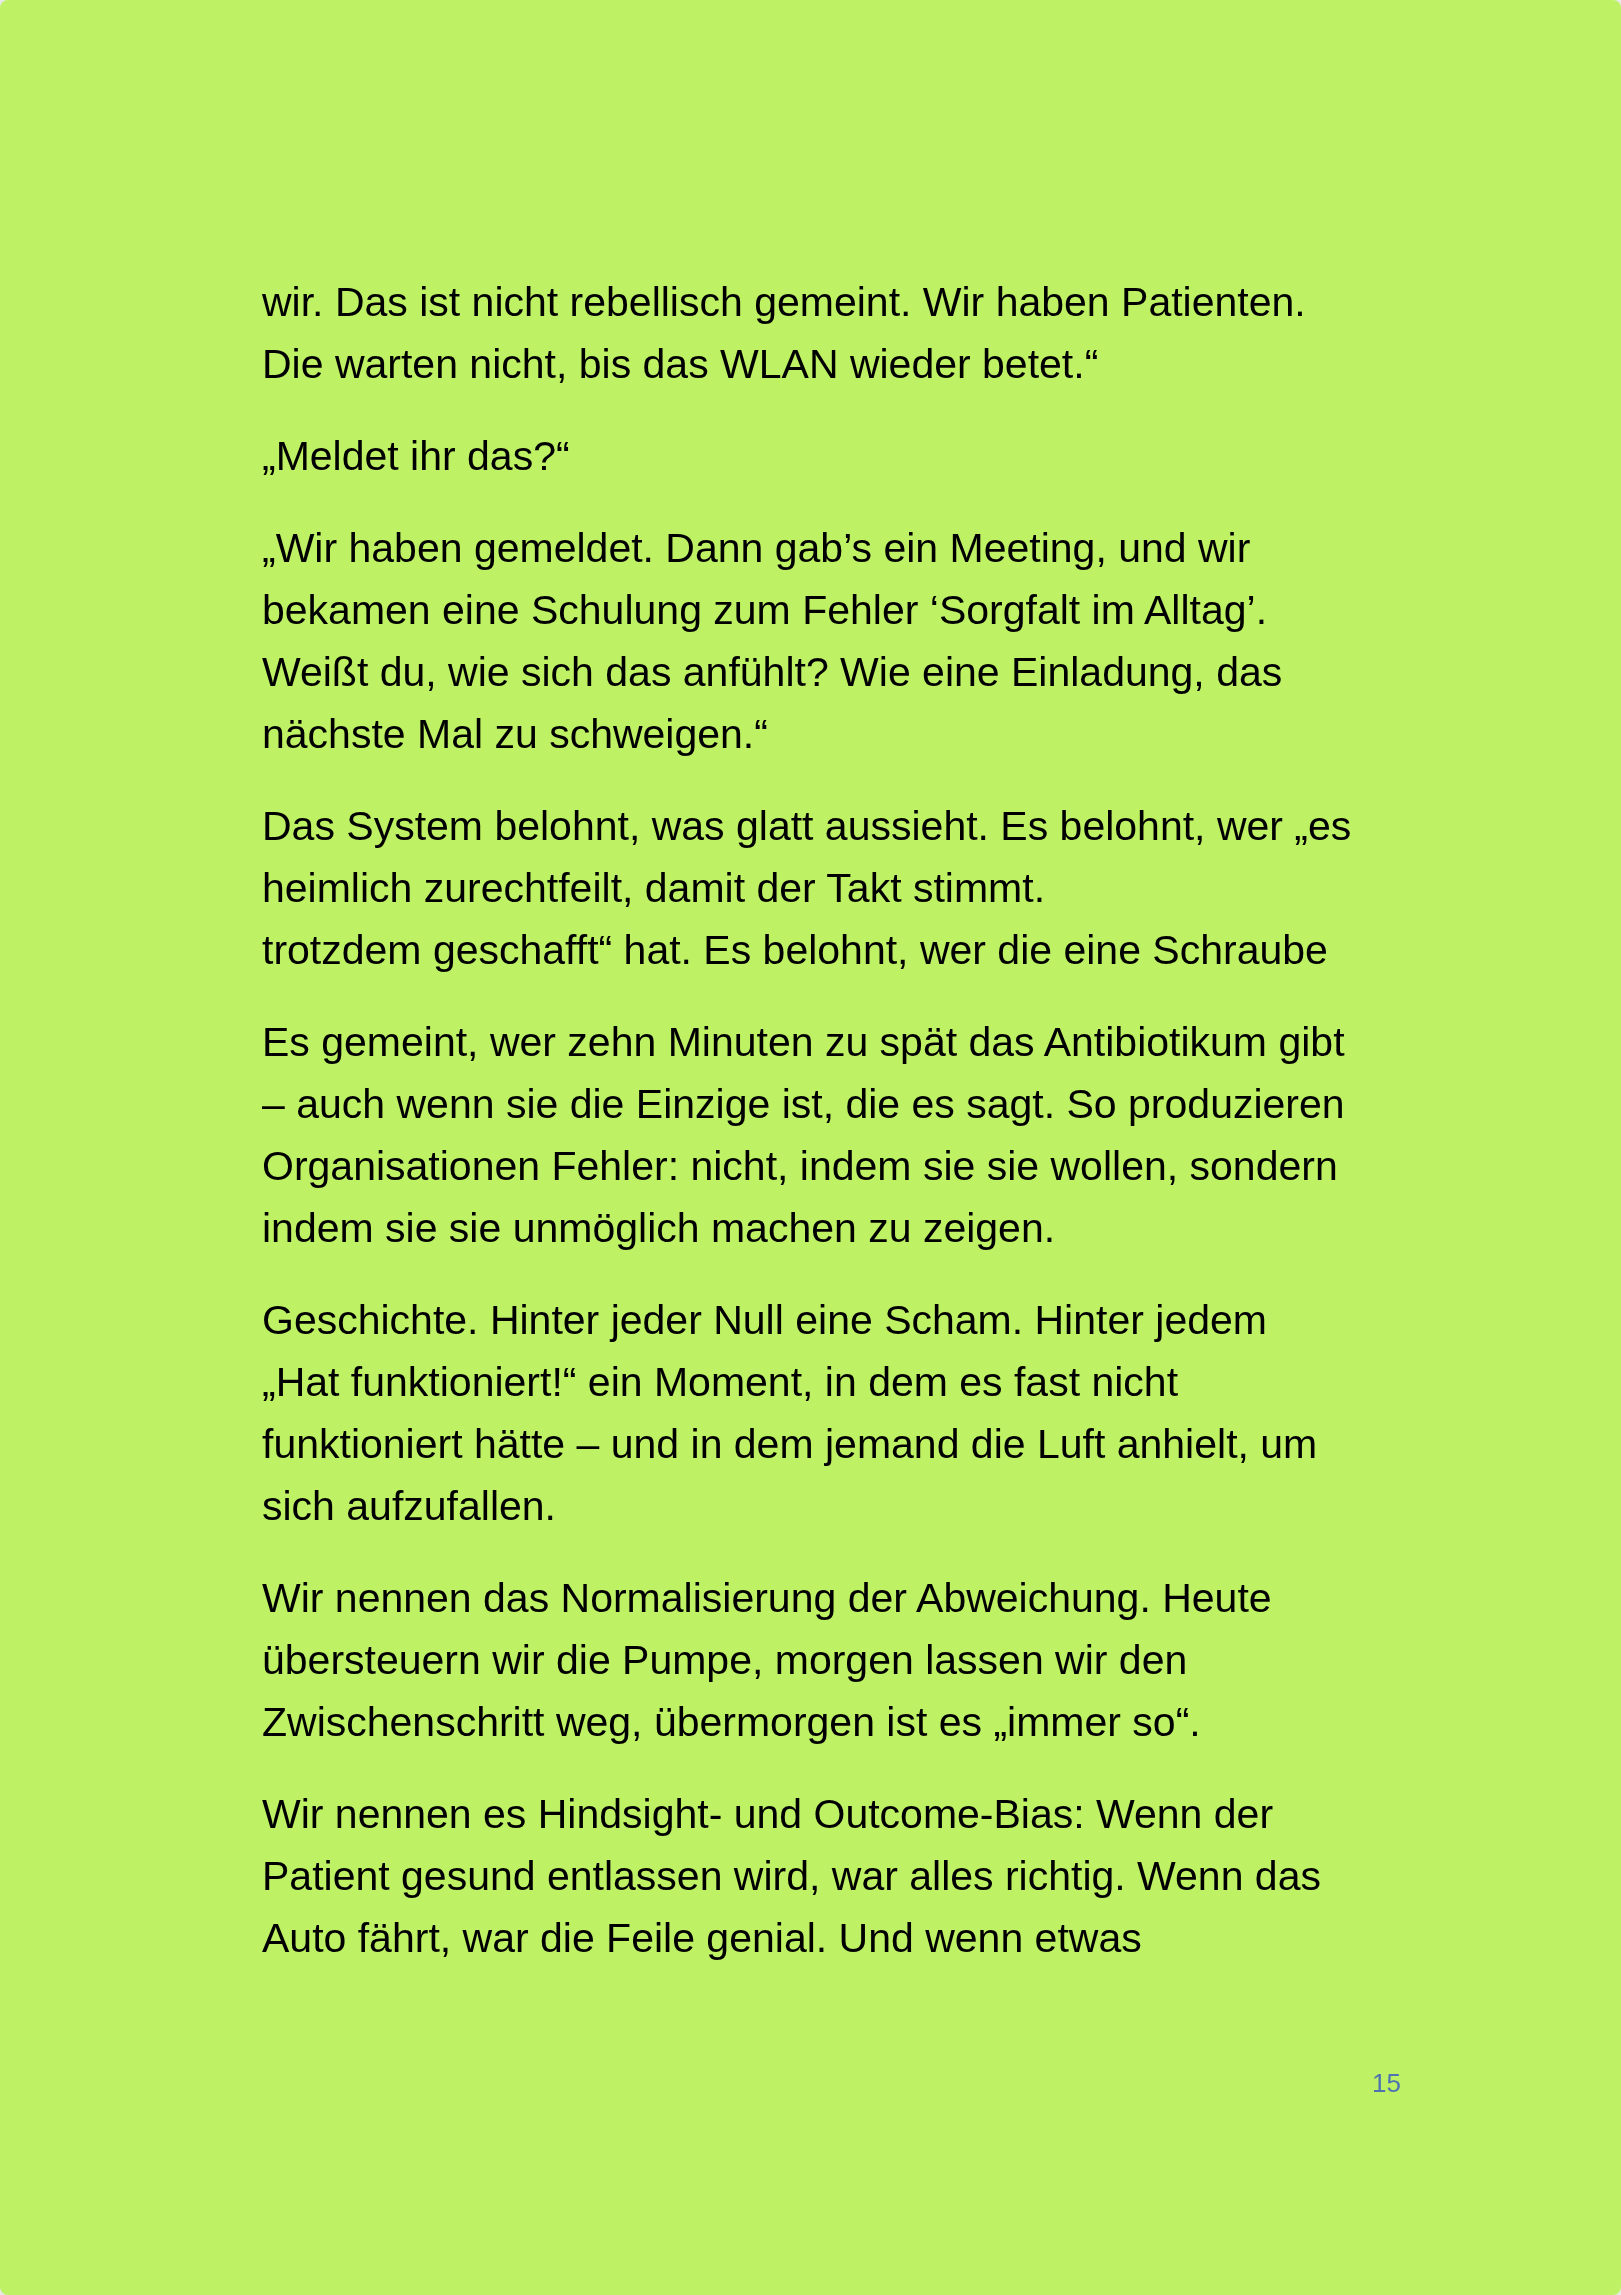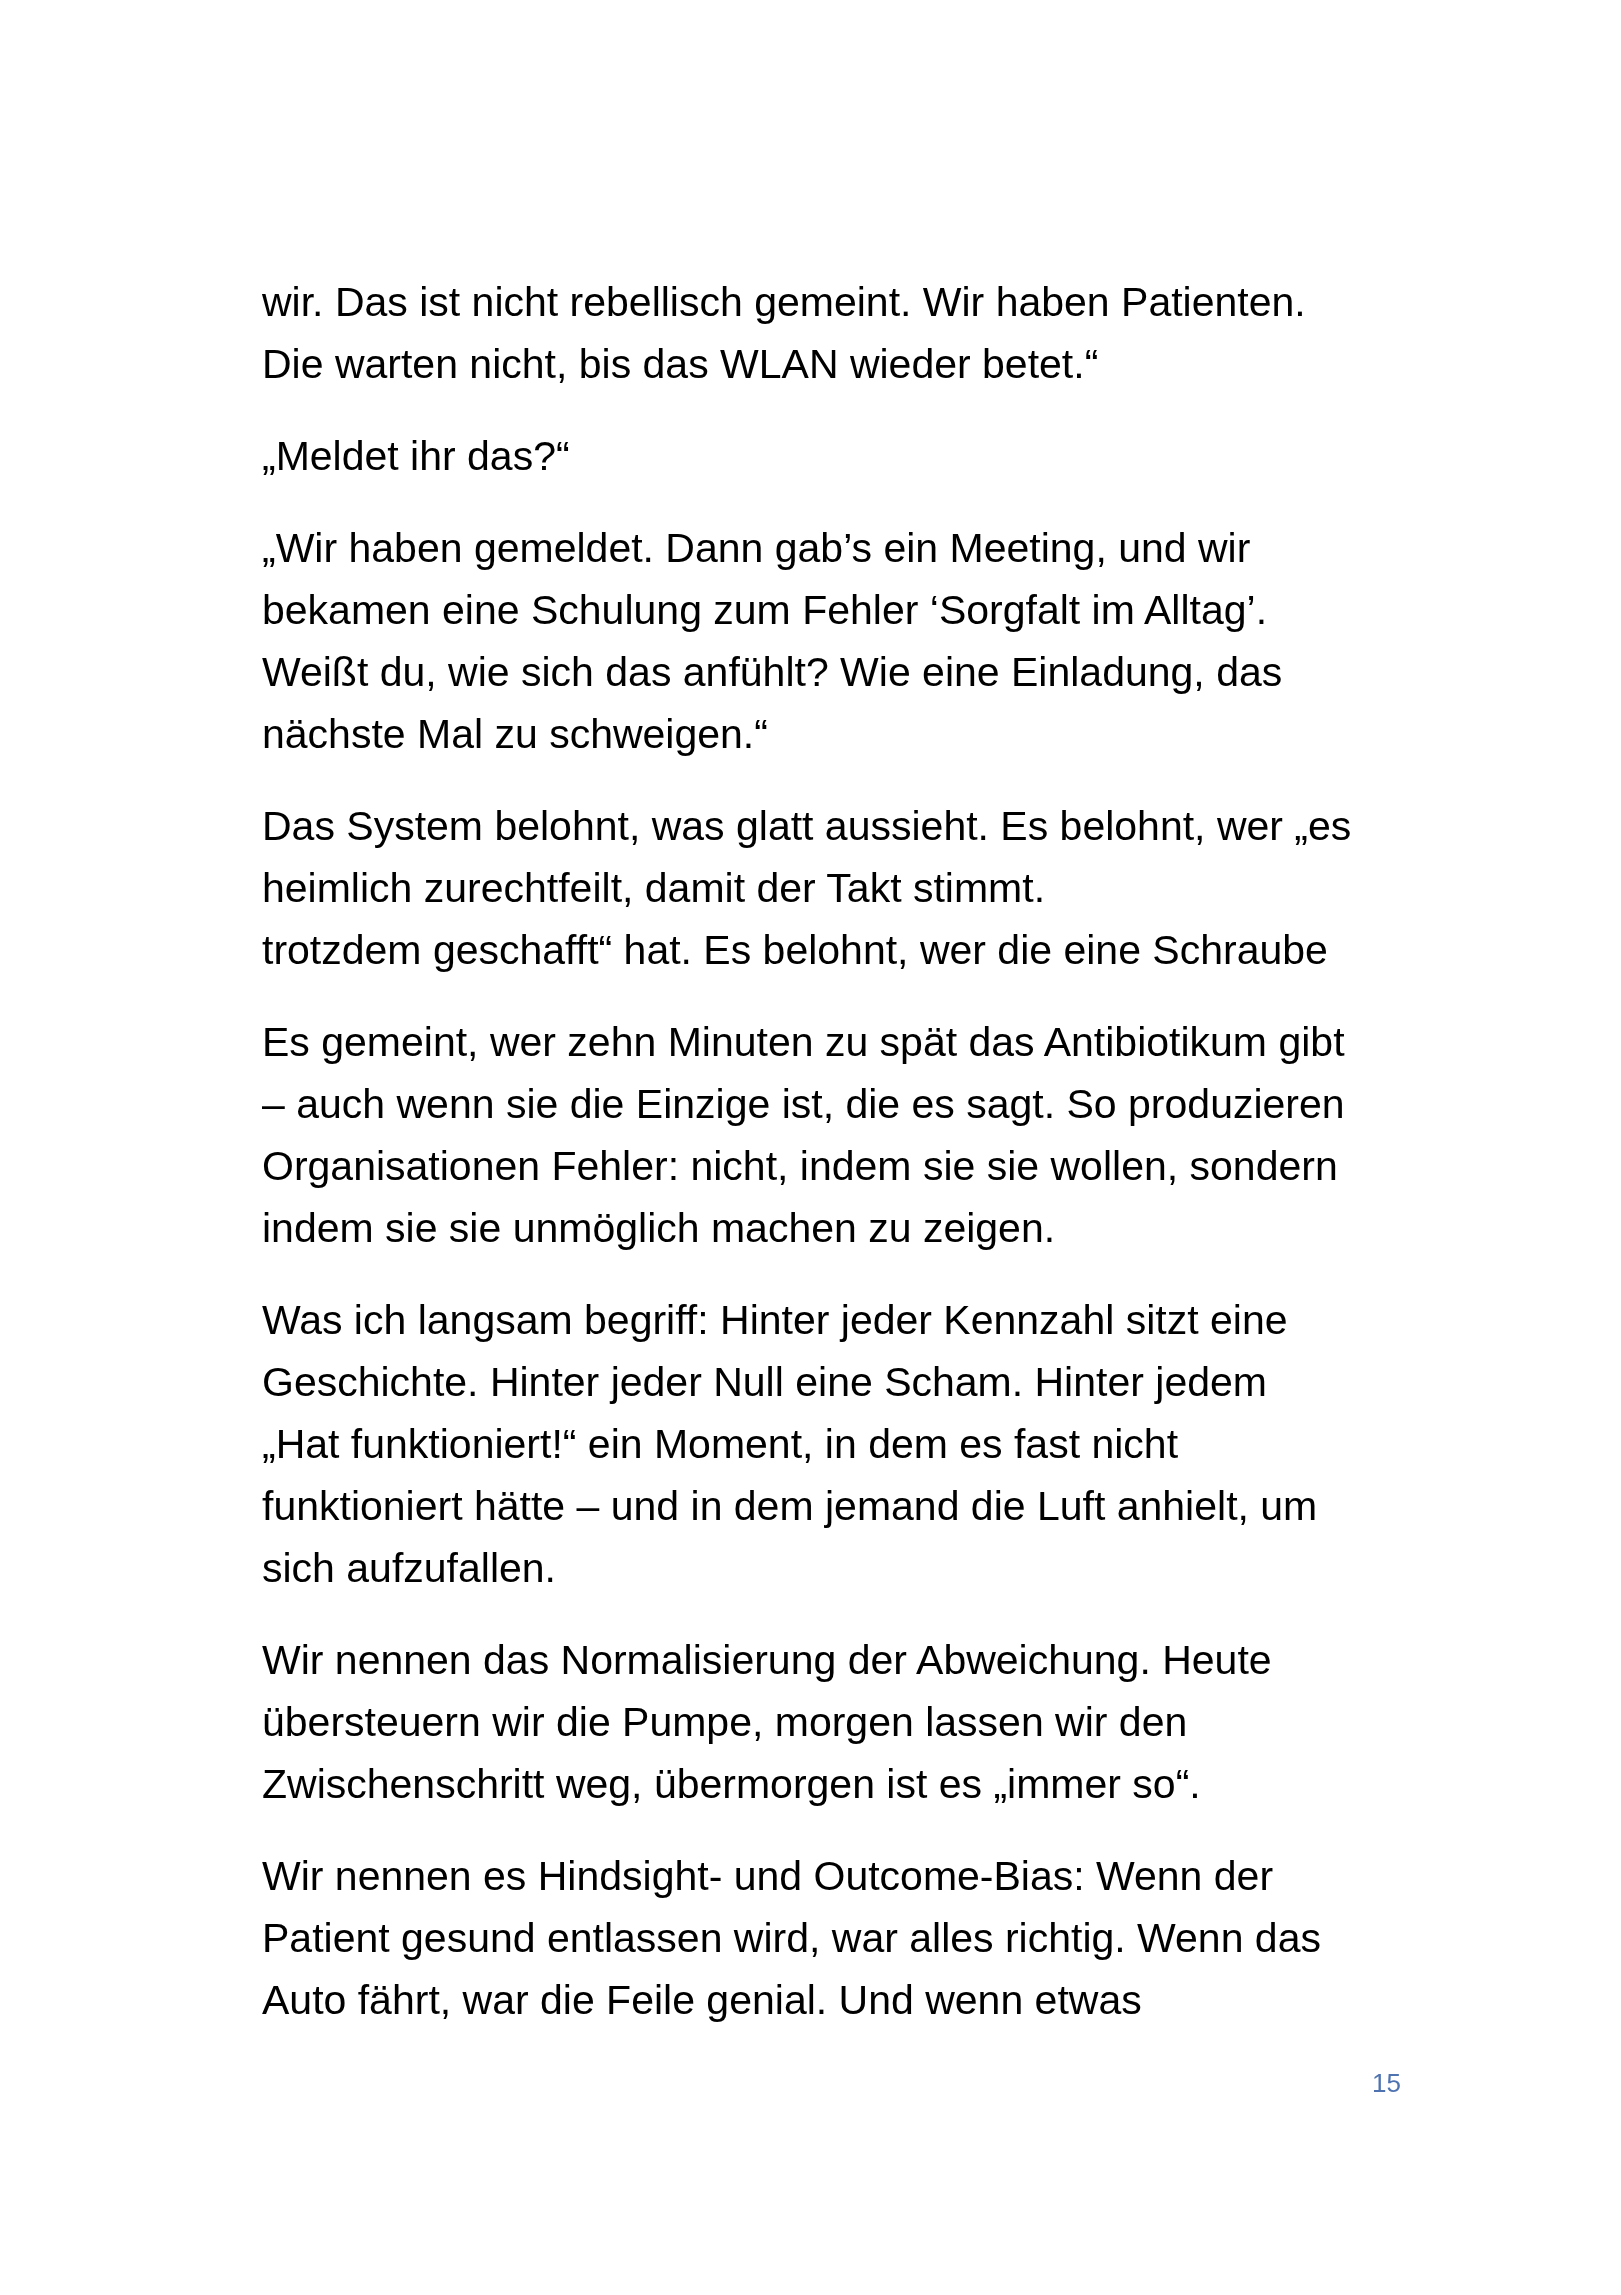--- a/index.html
+++ b/index.html
@@ -27,21 +27,21 @@
     position: absolute;
     top: 2068px;
     right: 220px;
     font-size: 26px;
     line-height: 31px;
   }
 </style>
 </head>
 <body>
 
-<main class="page" style="background: #ffffff; color: rgb(0, 0, 0);">
+<main class="page" style="background: #bef264; color: rgb(0, 0, 0); border-radius: 8px;">
   <section class="body-text">
       <div class="para">
         <div class="line">wir. Das ist nicht rebellisch gemeint. Wir haben Patienten.</div>
         <div class="line">Die warten nicht, bis das WLAN wieder betet.“</div>
       </div>
       <div class="para">
         <div class="line">„Meldet ihr das?“</div>
       </div>
       <div class="para">
         <div class="line">„Wir haben gemeldet. Dann gab’s ein Meeting, und wir</div>
@@ -54,21 +54,20 @@
         <div class="line">heimlich zurechtfeilt, damit der Takt stimmt.</div>
         <div class="line">trotzdem geschafft“ hat. Es belohnt, wer die eine Schraube</div>
       </div>
       <div class="para">
         <div class="line">Es gemeint, wer zehn Minuten zu spät das Antibiotikum gibt</div>
         <div class="line">– auch wenn sie die Einzige ist, die es sagt. So produzieren</div>
         <div class="line">Organisationen Fehler: nicht, indem sie sie wollen, sondern</div>
         <div class="line">indem sie sie unmöglich machen zu zeigen.</div>
       </div>
       <div class="para">
-        <div class="line">Was ich langsam begriff: Hinter jeder Kennzahl sitzt eine</div>
         <div class="line">Geschichte. Hinter jeder Null eine Scham. Hinter jedem</div>
         <div class="line">„Hat funktioniert!“ ein Moment, in dem es fast nicht</div>
         <div class="line">funktioniert hätte – und in dem jemand die Luft anhielt, um</div>
         <div class="line">sich aufzufallen.</div>
       </div>
       <div class="para">
         <div class="line">Wir nennen das Normalisierung der Abweichung. Heute</div>
         <div class="line">übersteuern wir die Pumpe, morgen lassen wir den</div>
         <div class="line">Zwischenschritt weg, übermorgen ist es „immer so“.</div>
       </div>

